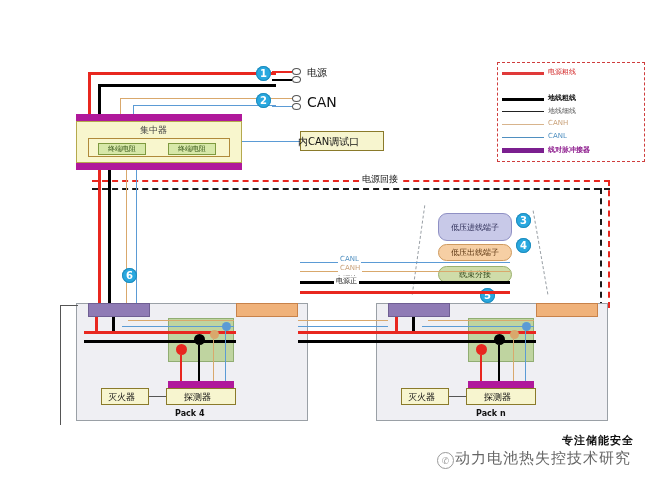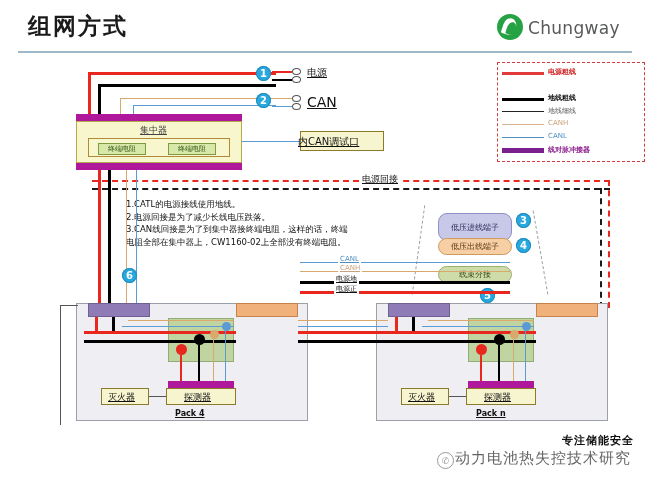--- a/index.html
+++ b/index.html
@@ -16,42 +16,42 @@
              background:#25a244;}
   .logo-mark:after{content:"";position:absolute;left:6px;top:4px;width:13px;height:17px;
              border-radius:50% 50% 50% 10%;background:#fff;transform:rotate(18deg);}
   .logo-mark:before{content:"";position:absolute;left:10px;top:8px;width:9px;height:13px;
              border-radius:50% 50% 50% 10%;background:#25a244;transform:rotate(18deg);z-index:2;}
   .logo-text{position:absolute;left:528px;top:18px;font-size:17px;color:#58595b;
              letter-spacing:.3px;font-family:"DejaVu Sans",sans-serif;}
 
   
   .wire{position:absolute;}
-  .lbl{position:absolute;white-space:nowrap;font-family:"DejaVu Sans",sans-serif;text-decoration:underline;}
+  .lbl{position:absolute;white-space:nowrap;font-family:"DejaVu Sans",sans-serif;}
 
   .marker{position:absolute;width:15px;height:15px;border-radius:50%;
           background:#29a8df;color:#fff;font-size:10px;font-weight:bold;
           display:flex;align-items:center;justify-content:center;
           box-shadow:0 0 0 1px #1f8cbd inset;}
 
   .box{position:absolute;box-sizing:border-box;}
   .yellowbox{background:#f7f5cf;border:1px solid #8a7a2a;}
   .hubbox{background:#f8f6cd;border:1px solid #b5a94d;}
   .resbox{background:#d7e8a8;border:1px solid #7f9a3f;font-size:7px;color:#2f4f12;
           display:flex;align-items:center;justify-content:center;}
   .packbox{background:#efeff3;border:1px solid #9aa0a6;}
   .magenta{background:#b0189b;}
   .purple-strip{background:#8f7bb5;border:1px solid #6f5f93;}
   .orange-strip{background:#f0b27a;border:1px solid #c8824a;}
   .green-panel{background:#bcd29a;border:1px solid #8aa868;opacity:.92;}
 
   .pill{position:absolute;box-sizing:border-box;border-radius:9px;font-size:8px;
         display:flex;align-items:center;justify-content:center;text-align:center;}
   .pill-blue{background:#c8c9e8;border:1px solid #8f90c4;color:#2b2b55;}
-  .pill-orange{background:#f6cfa4;border:1px solid #cf9a5e;color:#5a3410;}
+  .pill-orange{background:#f6cfa4;border:1px solid #cf9a5e;color:#5a3410;margin-top:6px;}
   .pill-green{background:#cfdca9;border:1px solid #9ab06c;color:#33471a;}
 
   .dot{position:absolute;border-radius:50%;}
 
   .legend{position:absolute;left:497px;top:62px;width:148px;height:100px;
           border:1px dashed #cf3d3d;box-sizing:border-box;background:#fff;}
   .lg-row{position:absolute;left:4px;width:140px;height:13px;}
   .lg-sw{position:absolute;left:0;top:6px;width:42px;}
   .lg-tx{position:absolute;left:46px;top:1px;font-size:7px;white-space:nowrap;}
 
@@ -66,31 +66,25 @@
       letter-spacing:1px;opacity:.85;}
   .wm-ic{position:absolute;left:437px;top:452px;width:15px;height:15px;border-radius:50%;
          border:1px solid #9a9a9a;color:#9a9a9a;font-size:9px;
          display:flex;align-items:center;justify-content:center;}
 </style>
 </head>
 <body>
 
 <div id="stage">
 
-  <div class="hdr">
-    <div class="hdr-title">组网方式</div>
-    <div class="logo-mark"></div>
-    <div class="logo-text">Chungway</div>
-    <div class="hdr-rule"></div>
-  </div>
 
   <div class="legend">
     <div class="lg-row" style="top:3px">
       <div class="lg-sw" style="height:3px;background:#e03a3a"></div>
-      <div class="lg-tx" style="color:#d11f1f;font-weight:bold">电源粗线</div>
+      <div class="lg-tx" style="color:#d11f1f;font-weight:normal">电源粗线</div>
     </div>
     <div class="lg-row" style="top:29px">
       <div class="lg-sw" style="height:3px;background:#000"></div>
       <div class="lg-tx" style="color:#111;font-weight:bold">地线粗线</div>
     </div>
     <div class="lg-row" style="top:42px">
       <div class="lg-sw" style="height:1px;background:#222"></div>
       <div class="lg-tx" style="color:#555">地线细线</div>
     </div>
     <div class="lg-row" style="top:55px">
@@ -145,45 +139,39 @@
   <div class="wire" style="left:242px;top:141px;width:58px;height:1px;background:#5b9bd5"></div>
   <div class="box yellowbox" style="left:300px;top:131px;width:84px;height:20px"></div>
   <div class="lbl" style="left:298px;top:135px;font-size:10px;color:#111">内CAN调试口</div>
 
   <div class="wire" style="left:92px;top:180px;width:518px;height:0;border-top:2px dashed #e8271f"></div>
   <div class="wire" style="left:92px;top:188px;width:518px;height:0;border-top:2px dashed #1a1a1a"></div>
   <div class="wire" style="left:608px;top:180px;width:0;height:128px;border-left:2px dashed #e8271f"></div>
   <div class="wire" style="left:600px;top:188px;width:0;height:120px;border-left:2px dashed #1a1a1a"></div>
   <div class="lbl" style="left:360px;top:173px;font-size:9px;color:#111;background:#fff;padding:0 2px">电源回接</div>
 
-  <div class="notes">
-    <div>1.CATL的电源接线使用地线。</div>
-    <div>2.电源回接是为了减少长线电压跌落。</div>
-    <div>3.CAN线回接是为了到集中器接终端电阻，这样的话，终端</div>
-    <div>电阻全部在集中器上，CW1160-02上全部没有终端电阻。</div>
-  </div>
 
   <div class="pill pill-blue" style="left:438px;top:213px;width:74px;height:28px">低压进线端子</div>
   <div class="marker" style="left:516px;top:213px">3</div>
   <div class="pill pill-orange" style="left:438px;top:238px;width:74px;height:17px">低压出线端子</div>
   <div class="marker" style="left:516px;top:238px">4</div>
   <div class="pill pill-green" style="left:438px;top:266px;width:74px;height:17px">线束分接</div>
   <div class="marker" style="left:480px;top:288px">5</div>
 
   <div class="wire" style="left:418px;top:205px;width:0;height:90px;border-left:1px dashed #9aa0a6;transform:rotate(8deg)"></div>
   <div class="wire" style="left:540px;top:210px;width:0;height:85px;border-left:1px dashed #9aa0a6;transform:rotate(-10deg)"></div>
 
   <div class="wire" style="left:300px;top:262px;width:210px;height:1px;background:#5b9bd5"></div>
   <div class="lbl" style="left:338px;top:255px;font-size:7px;color:#4f8fc0;background:#fff;padding:0 2px">CANL</div>
   <div class="wire" style="left:300px;top:271px;width:210px;height:1px;background:#d9a86c"></div>
   <div class="lbl" style="left:338px;top:264px;font-size:7px;color:#c9a179;background:#fff;padding:0 2px">CANH</div>
   <div class="wire" style="left:300px;top:281px;width:210px;height:3px;background:#000"></div>
   <div class="lbl" style="left:334px;top:274px;font-size:7px;color:#111;background:#fff;padding:0 2px">电源地</div>
   <div class="wire" style="left:300px;top:291px;width:210px;height:3px;background:#e8271f"></div>
-  <div class="lbl" style="left:334px;top:284px;font-size:7px;color:#111;background:#fff;padding:0 2px">电源正</div>
+  <div class="lbl" style="left:334px;top:276px;font-size:7px;color:#111;background:#fff;padding:0 2px">电源正</div>
 
   <div class="wire" style="left:108px;top:170px;width:3px;height:135px;background:#000"></div>
   <div class="wire" style="left:98px;top:170px;width:3px;height:135px;background:#e8271f"></div>
   <div class="wire" style="left:126px;top:170px;width:1px;height:135px;background:#d9a86c"></div>
   <div class="wire" style="left:136px;top:170px;width:1px;height:135px;background:#5b9bd5"></div>
   <div class="marker" style="left:122px;top:268px">
       <span>6</span>
     </div>
 
   <div class="box packbox" style="left:76px;top:303px;width:232px;height:118px"></div>

